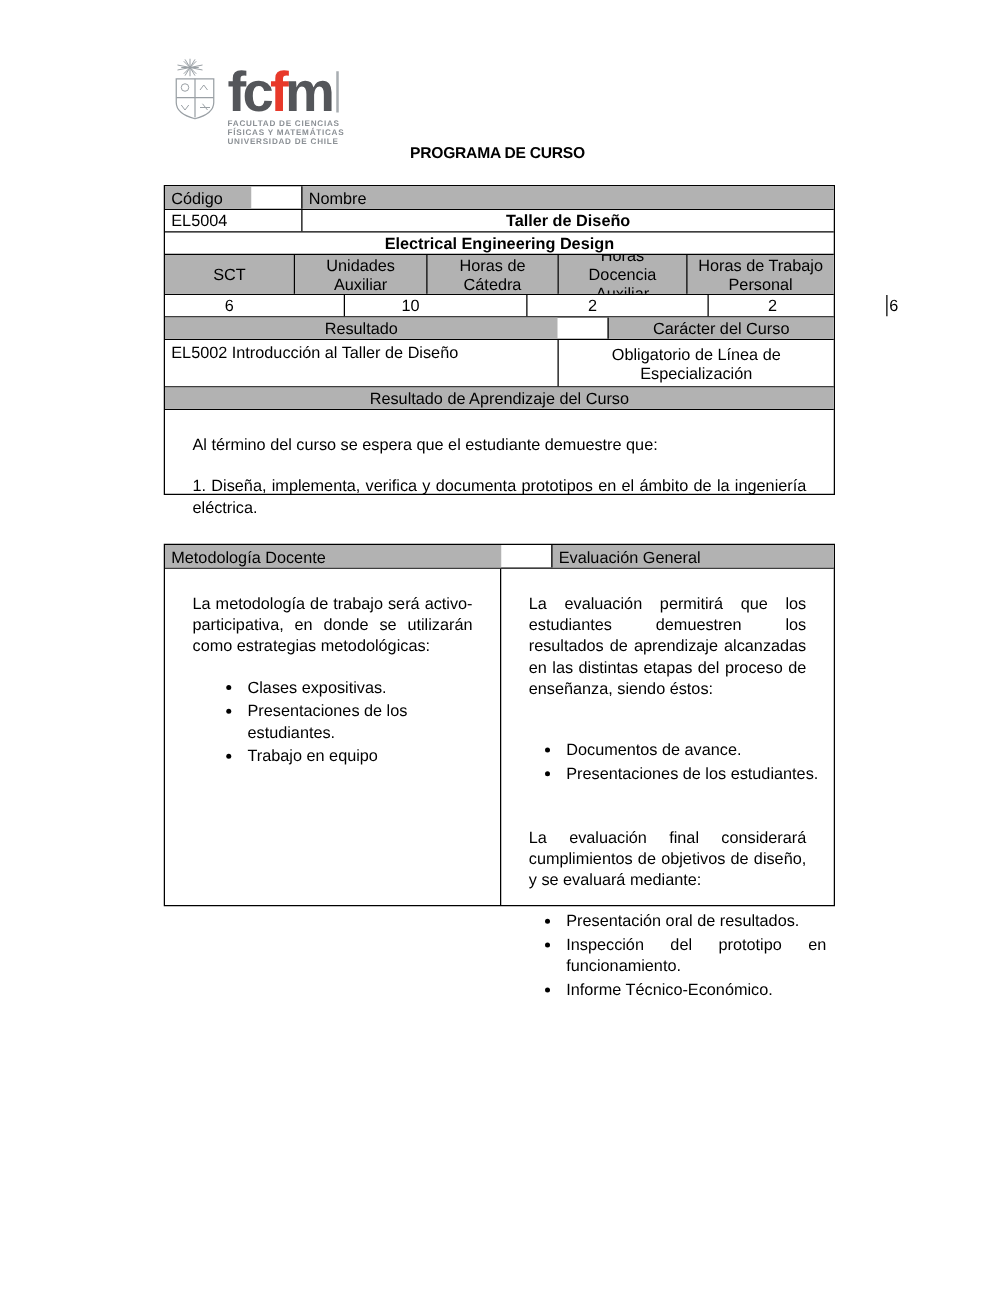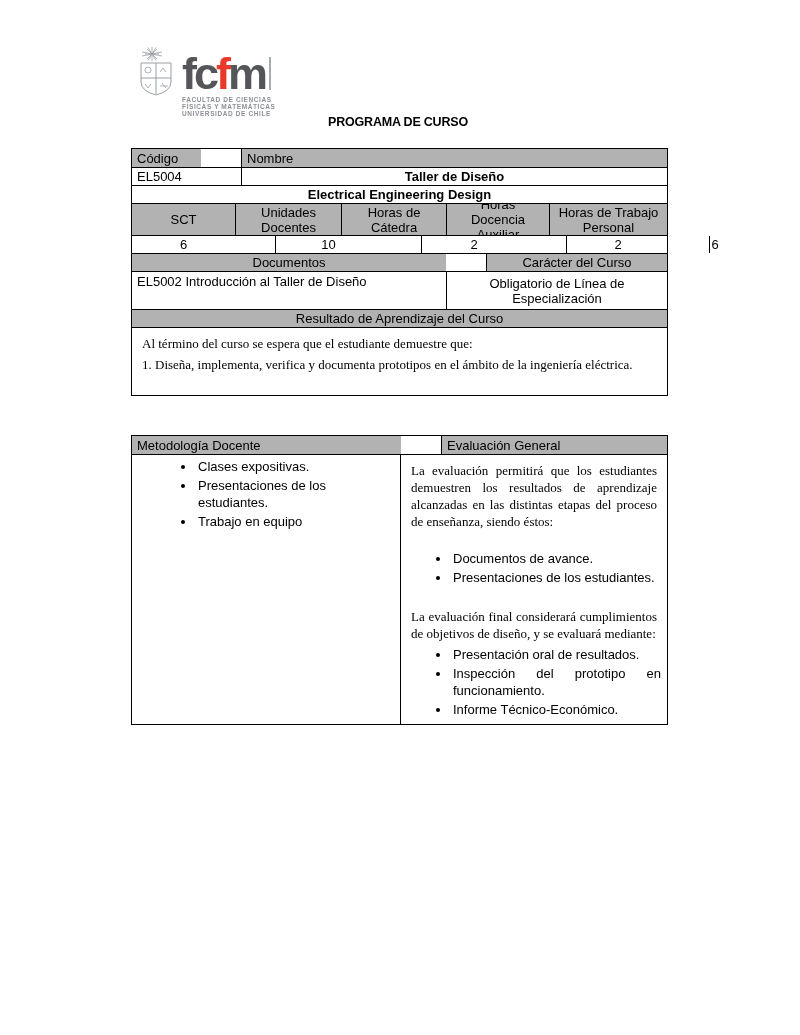--- a/index.html
+++ b/index.html
@@ -43,21 +43,21 @@
   .w103 { flex:0 0 103px; }
   .w106 { flex:0 0 106px; }
   .w105 { flex:0 0 105px; }
   .w103b{ flex:0 0 103px; }
   .w314 { flex:0 0 314px; }
   .w269 { flex:0 0 269px; }
   .grow { flex:1 1 auto; }
 
   
   .cellbody { display:block; padding:3px 6px; line-height:17px; }
-  .cellbody p { margin:4px;font-family:Liberation Serif, serif; }
+  .cellbody p { margin:16px; }
   .just { text-align:justify; }
   .cellbody ul { margin:0; list-style:disc outside; }
   .ul-left  { padding-left:58px; }
   .ul-right { padding-left:44px; }
   .cellbody li { margin:0 0 2px 0; padding-left:2px; }
   .li-just { text-align:justify; }
   .spacer16 { height:16px; }
 </style>
 </head>
 <body>
@@ -117,39 +117,39 @@
     </div>
 
 
     <div class="trow h18">
       <div class="tc grow center bold">Electrical Engineering Design</div>
     </div>
 
     <div class="trow h32">
       <div class="tc gray center pre w103">SCT</div>
       <div class="tc gray center pre w106">Unidades
-Docentes</div>
+Auxiliar</div>
       <div class="tc gray center pre w105">Horas de
 Cátedra</div>
       <div class="tc gray center pre w103b">Horas Docencia
 Auxiliar</div>
       <div class="tc gray center pre grow">Horas de Trabajo
 Personal</div>
     </div>
 
     <div class="trow h18">
       <div class="tc center w103">6</div>
       <div class="tc center w106">10</div>
       <div class="tc center w105">2</div>
       <div class="tc center w103b">2</div>
       <div class="tc center grow">6</div>
     </div>
 
     <div class="trow h18">
-      <div class="tc gray center w314">Documentos</div>
+      <div class="tc gray center w314">Resultado</div>
       <div class="tc gray center grow">Carácter del Curso</div>
     </div>
 
     <div class="trow h38">
       <div class="tc topalign w314">EL5002 Introducción al Taller de Diseño</div>
       <div class="tc center grow">Obligatorio de Línea de Especialización</div>
     </div>
 
     <div class="trow h18">
       <div class="tc gray center grow">Resultado de Aprendizaje del Curso</div>
@@ -167,20 +167,21 @@
   <div class="tbl t2">
 
     <div class="trow h18">
       <div class="tc gray w269">Metodología Docente</div>
       <div class="tc gray grow">Evaluación General</div>
     </div>
 
     <div class="trow h270">
 
       <div class="cellbody w269" style="border-right:1px solid #000;">
+        <p class="just">La metodología de trabajo será activo-participativa, en donde se utilizarán como estrategias metodológicas:</p>
         <ul class="ul-left">
           <li>Clases expositivas.</li>
           <li>Presentaciones de los estudiantes.</li>
           <li>Trabajo en equipo</li>
         </ul>
       </div>
 
       <div class="cellbody grow">
         <p class="just">La evaluación  permitirá que los estudiantes demuestren los resultados de aprendizaje alcanzadas en las distintas etapas del proceso de enseñanza, siendo éstos:</p>
         <div class="spacer16"></div>

